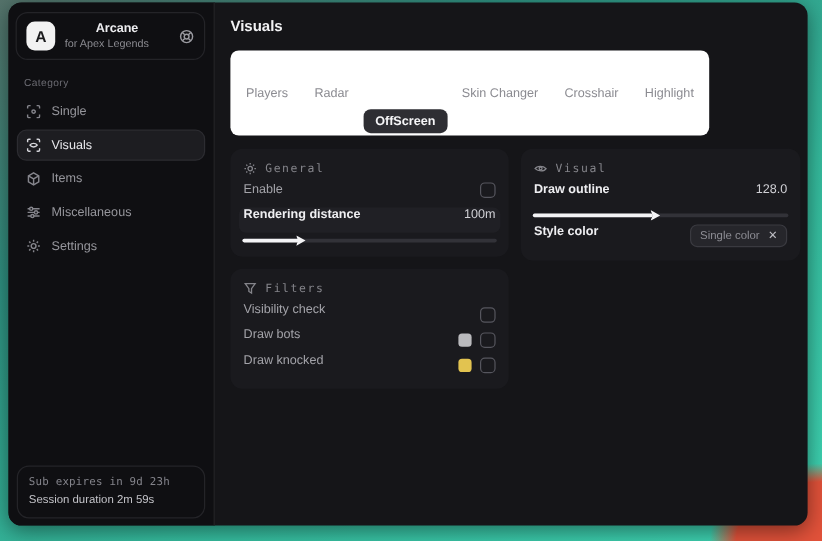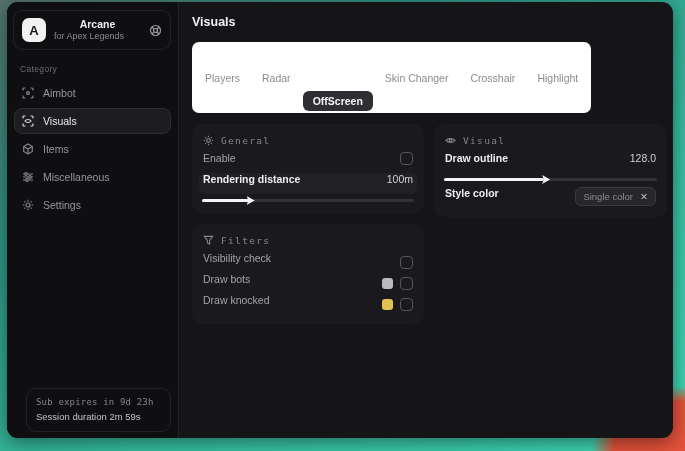--- a/index.html
+++ b/index.html
@@ -43,21 +43,21 @@
   .nav-item {
     display:flex; align-items:center; gap:9px; height:26px; padding:0 7px;
     border:1px solid transparent; border-radius:8px;
     color:#96969c; font-size:10.5px; cursor:default;
   }
   .nav-item .ico { display:flex; color:#85858c; }
   .nav-item.active { background:#1d1d21; border-color:#2c2c31; color:#e9e9ed; }
   .nav-item.active .ico { color:#d5d5da; }
 
   .side-footer {
-    position:absolute; left:19px; right:7px; bottom:6px;
+    position:absolute; left:7px; right:7px; bottom:6px;
     border:1px solid #242428; border-radius:10px; padding:7px 9px; line-height:1.5;
   }
   .sf1 { font-size:9px; color:#84848b; letter-spacing:.02em; }
   .sf2 { font-size:9.5px; color:#c4c4c9; }
 
   
   .main { flex:1; padding:13px 6px 0 13px; }
   .page-title { font-size:12.5px; font-weight:bold; color:#f1f1f3; }
 
   .tabbar {
@@ -138,21 +138,21 @@
     <div class="category">Category</div>
 
     <div class="nav">
       <div class="nav-item">
         <span class="ico">
           <svg width="12" height="12" viewBox="0 0 12 12" fill="none" stroke="currentColor" stroke-width="1.2">
             <path d="M1 3.5V2a1 1 0 0 1 1-1h1.5M8.5 1H10a1 1 0 0 1 1 1v1.5M11 8.5V10a1 1 0 0 1-1 1H8.5M3.5 11H2a1 1 0 0 1-1-1V8.5"></path>
             <circle cx="6" cy="6" r="1.4"></circle>
           </svg>
         </span>
-        <span>Aimbot</span>
+        <span>Single</span>
       </div>
       <div class="nav-item active">
         <span class="ico">
           <svg width="12" height="12" viewBox="0 0 12 12" fill="none" stroke="currentColor" stroke-width="1.2">
             <path d="M1 3.5V2a1 1 0 0 1 1-1h1.5M8.5 1H10a1 1 0 0 1 1 1v1.5M11 8.5V10a1 1 0 0 1-1 1H8.5M3.5 11H2a1 1 0 0 1-1-1V8.5"></path>
             <path d="M3 6c1.3-2 4.7-2 6 0c-1.3 2-4.7 2-6 0Z"></path>
           </svg>
         </span>
         <span>Visuals</span>
       </div>

